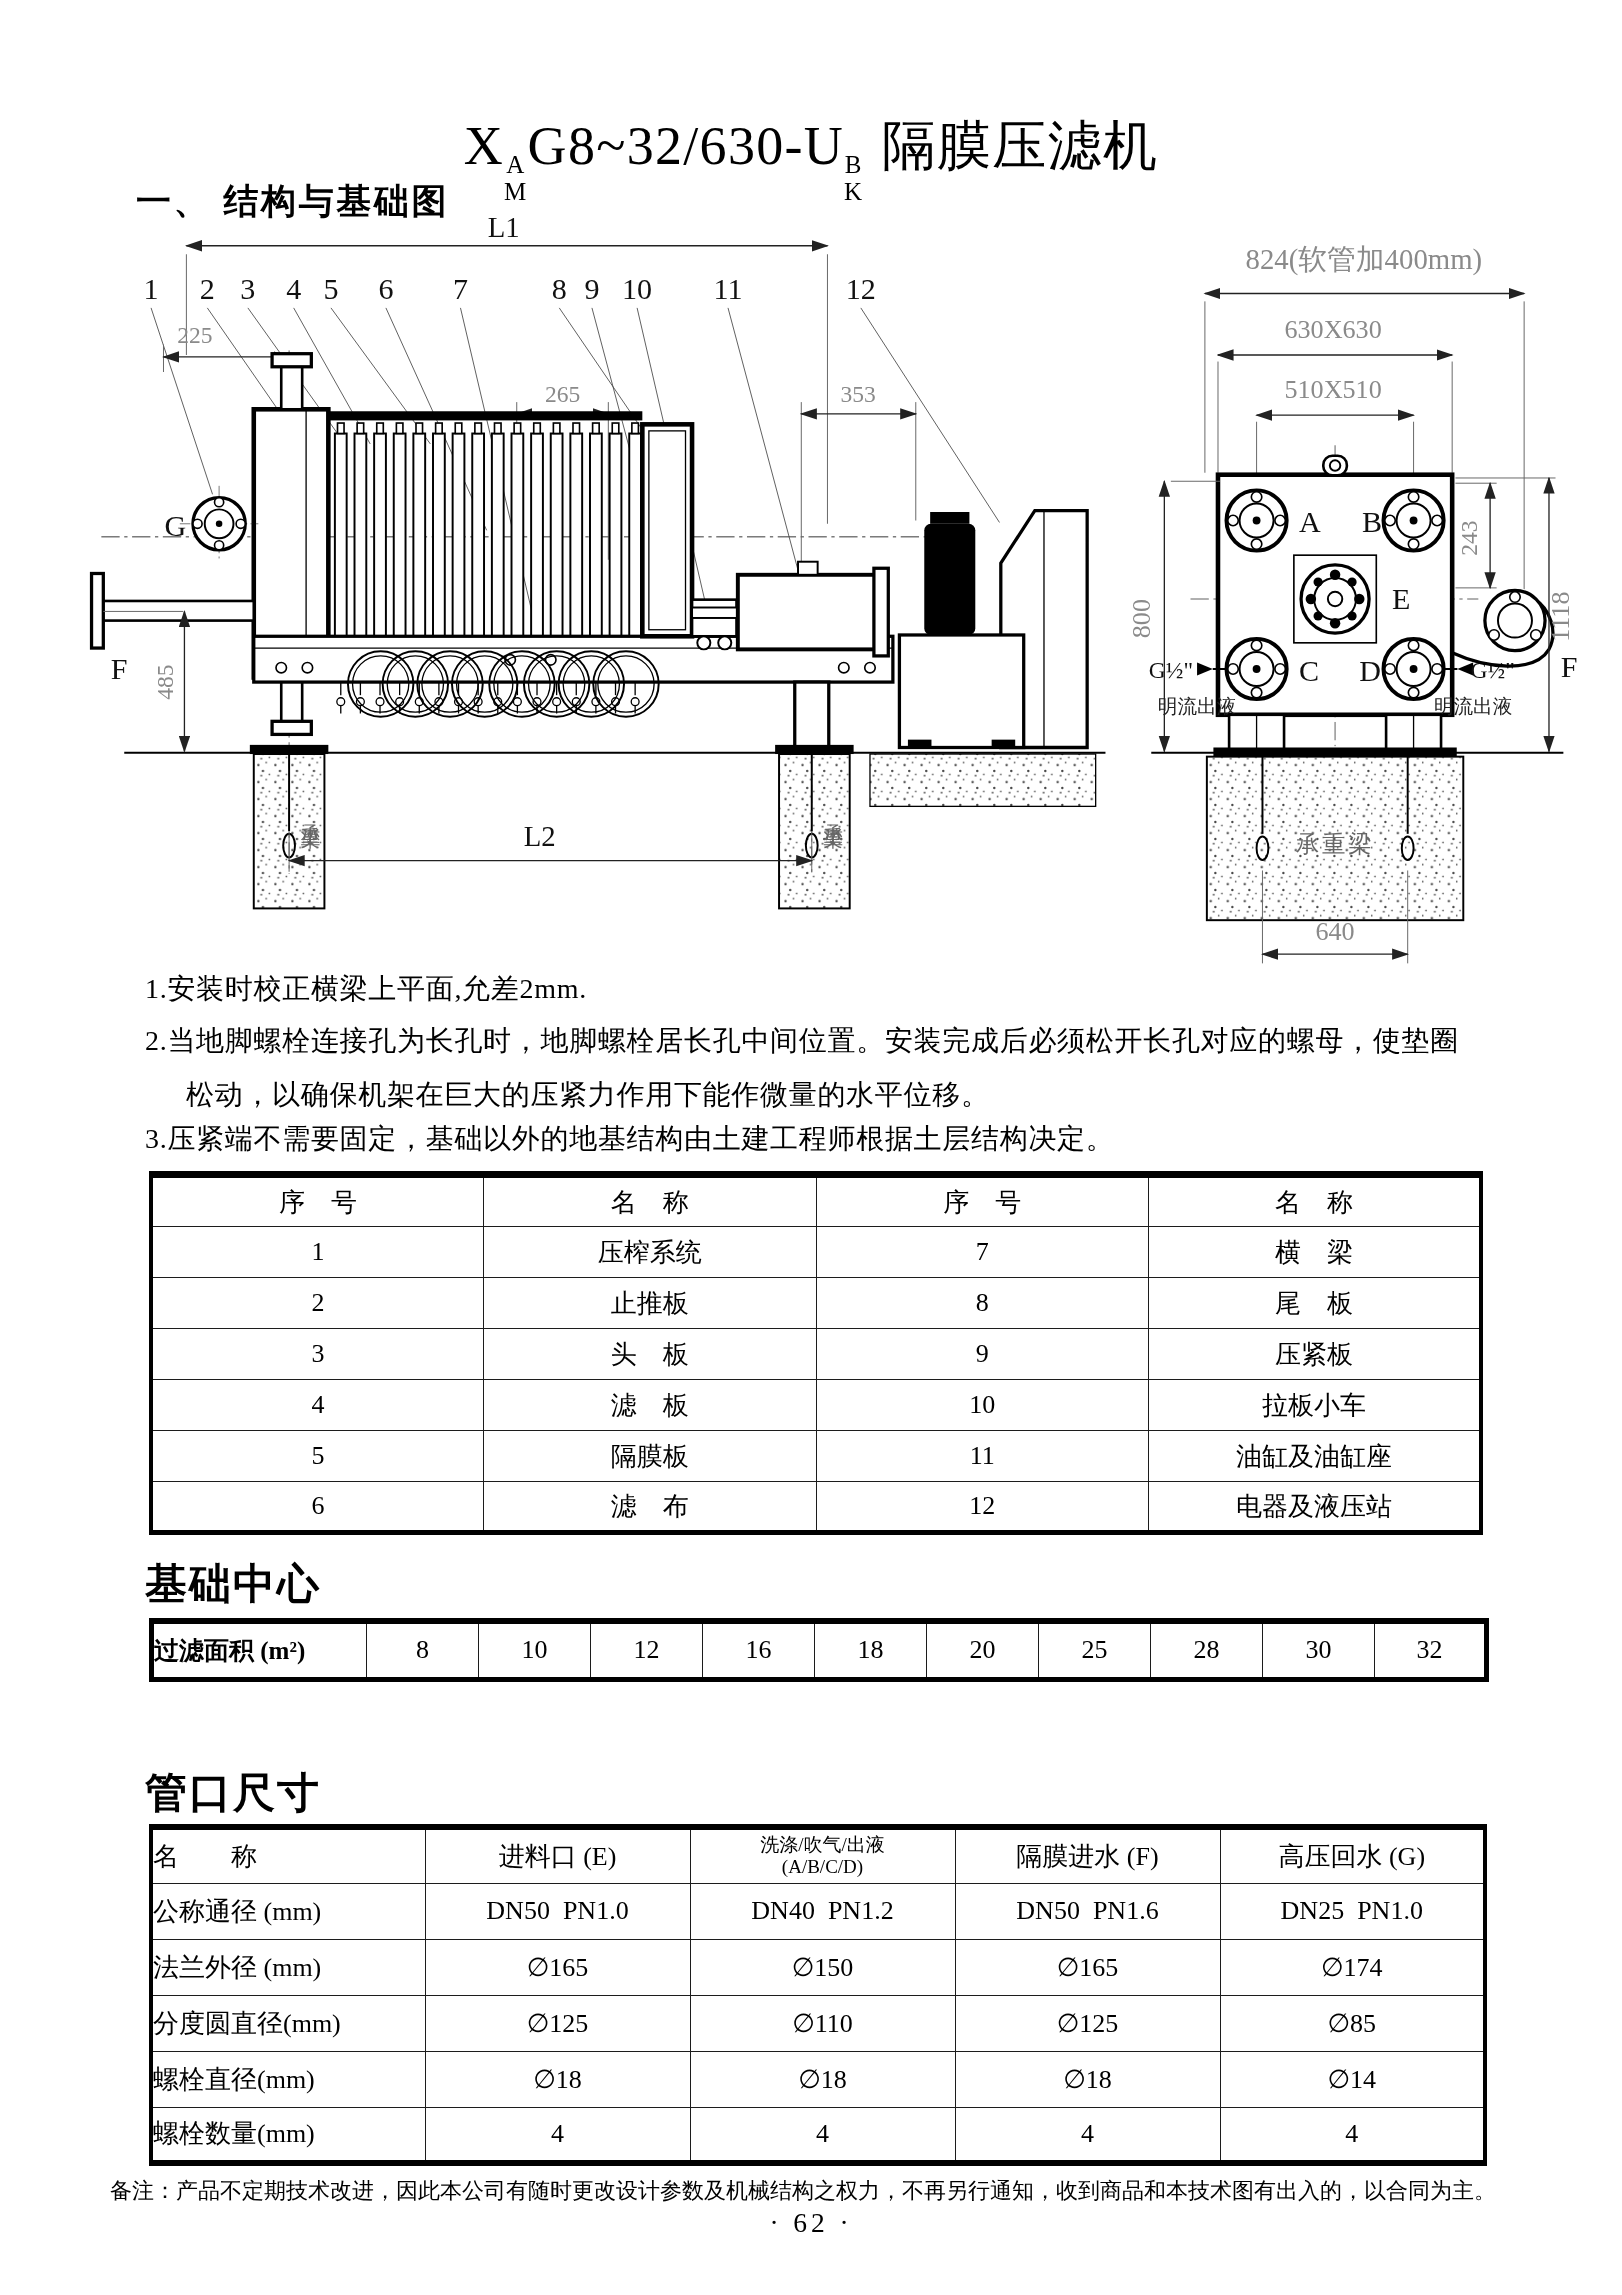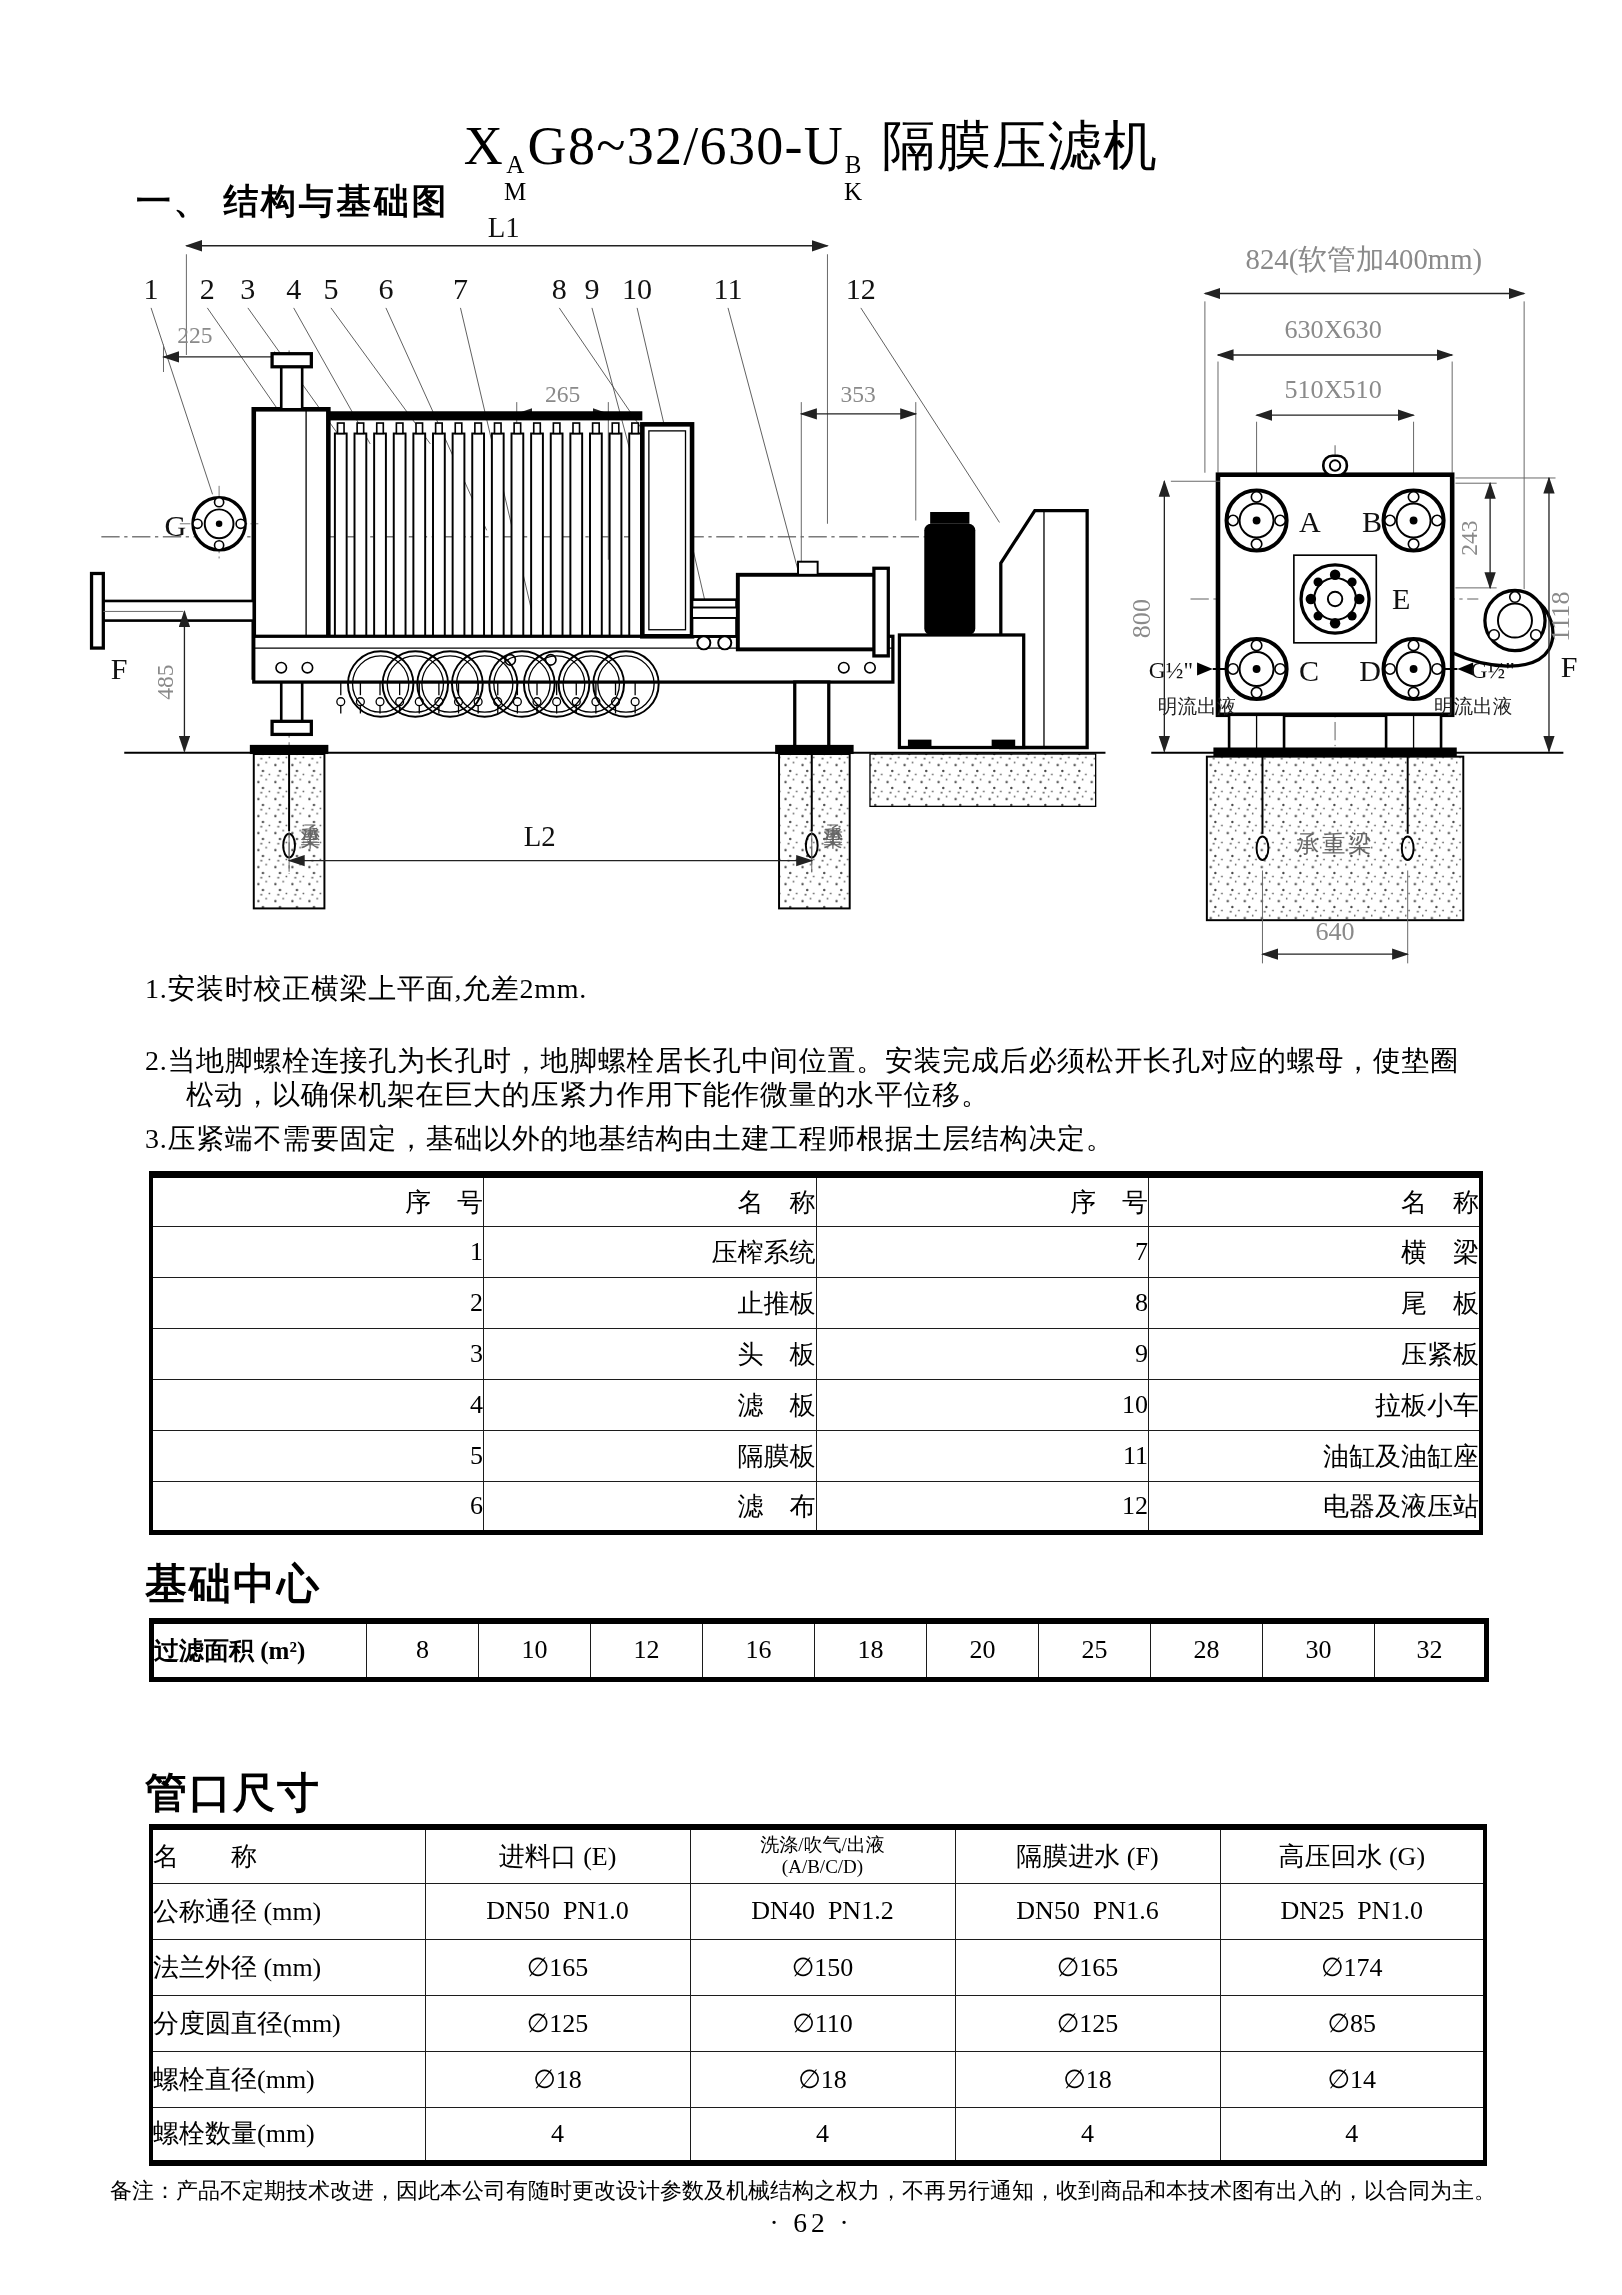--- a/index.html
+++ b/index.html
@@ -13,21 +13,21 @@
   .title .suffix{margin-left:18.3px;}
   
   .h1{font-family:"Liberation Sans",sans-serif;font-weight:bold;font-size:35px;letter-spacing:2.6px;}
   .h2{font-family:"Liberation Sans",sans-serif;font-weight:bold;font-size:42px;letter-spacing:2px;}
   
   .note{font-size:28px;letter-spacing:0.7px;white-space:nowrap;}
   
   table.tbl{position:absolute;border-collapse:collapse;table-layout:fixed;
             font-size:26px;text-align:center;}
   table.tbl td{border:1.3px solid #1c1c1c;vertical-align:middle;padding:0;overflow:hidden;}
-  table.parts{border:4.6px solid #000;border-top:7.2px solid #000;border-bottom:5.9px solid #000;text-align:right;}
+  table.parts{border:4.6px solid #000;border-top:7.2px solid #000;border-bottom:5.9px solid #000;}
   table.fnd{border:5.2px solid #000;border-top:6.5px solid #000;}
   table.pipe{border:4.6px solid #000;border-top:6.5px solid #000;border-bottom:6.5px solid #000;}
   td.left{text-align:left;padding-left:18.3px;}
   td.pre{white-space:pre;}
   .sm2{font-size:19px;line-height:22px;}
   .remark{font-size:22px;letter-spacing:0px;white-space:nowrap;}
   .pageno{width:100%;text-align:center;font-size:27.5px;letter-spacing:3.9px;}
   
   svg text{font-family:"Liberation Serif",serif;fill:#111;}
   .dimg{fill:#8a8a8a;font-size:36px;}
@@ -376,21 +376,21 @@
       </g>
 
       <line x1="1800" y1="1000" x2="1800" y2="1142" stroke="#666" stroke-width="1.5"></line>
       <line x1="2022" y1="1000" x2="2022" y2="1142" stroke="#666" stroke-width="1.5"></line>
       <line x1="1800" y1="1128" x2="2022" y2="1128" stroke="#222" stroke-width="2" marker-start="url(#arr)" marker-end="url(#arr)"></line>
       <text x="1911" y="1106" text-anchor="middle" class="dimg40">640</text>
     </g>
   </svg>
 
   <div class="abs note" style="left:145px;top:970px;">1.安装时校正横梁上平面,允差2mm.</div>
-  <div class="abs note" style="left:145px;top:1022px;margin-top:20px;">2.当地脚螺栓连接孔为长孔时，地脚螺栓居长孔中间位置。安装完成后必须松开长孔对应的螺母，使垫圈</div>
+  <div class="abs note" style="left:145px;top:1022px;">2.当地脚螺栓连接孔为长孔时，地脚螺栓居长孔中间位置。安装完成后必须松开长孔对应的螺母，使垫圈</div>
   <div class="abs note" style="left:186px;top:1076px;">松动，以确保机架在巨大的压紧力作用下能作微量的水平位移。</div>
   <div class="abs note" style="left:145px;top:1120px;">3.压紧端不需要固定，基础以外的地基结构由土建工程师根据土层结构决定。</div>
 
   <table class="tbl parts" style="left:149px;top:1171px;width:1334px;">
     <colgroup>
         <col style="width:25%">
         <col style="width:25%">
         <col style="width:25%">
         <col style="width:25%">
       </colgroup>

